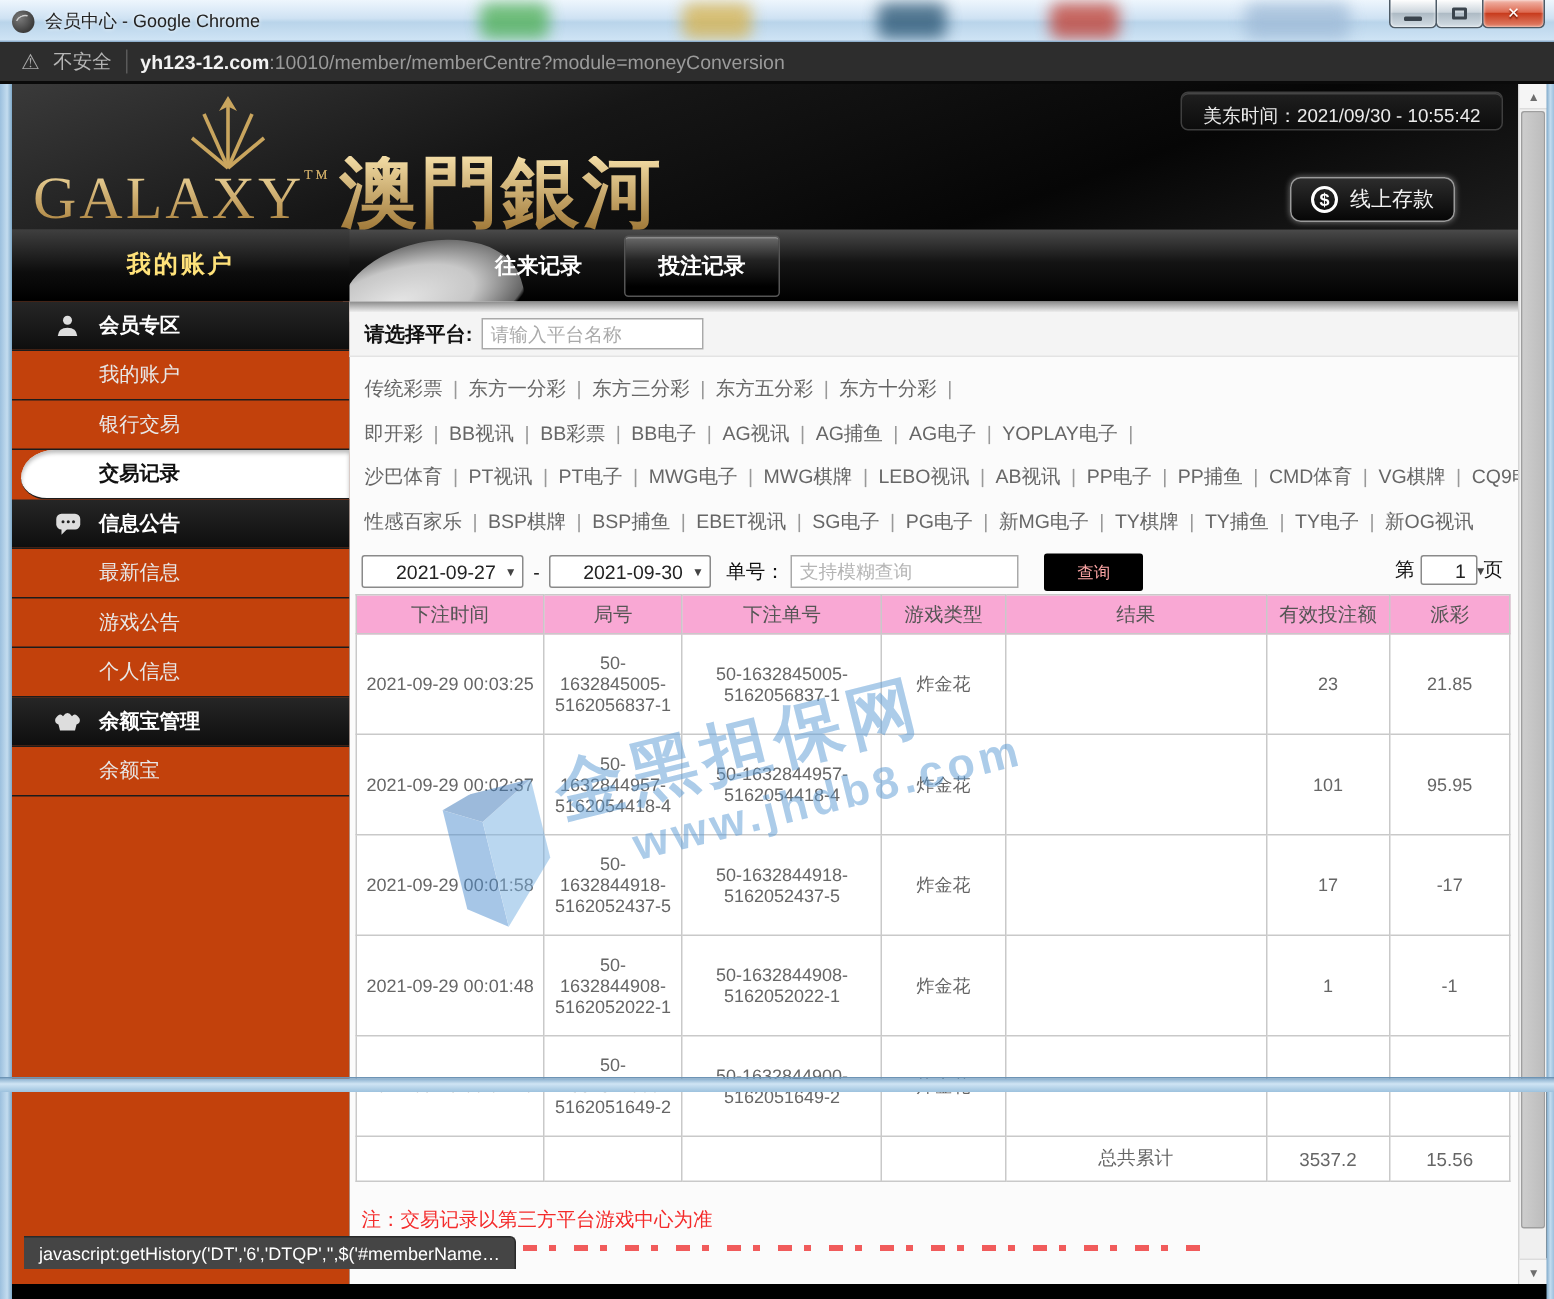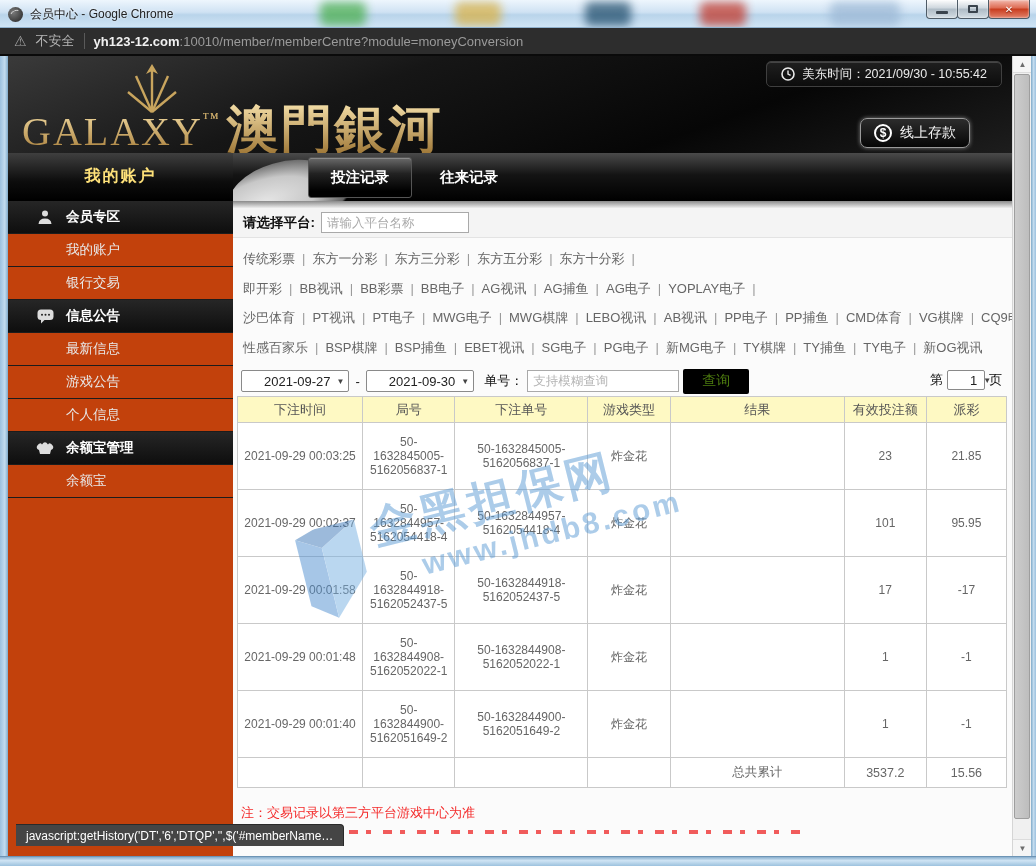--- a/index.html
+++ b/index.html
@@ -1,18 +1,18 @@
 <!DOCTYPE html>
 <html><head>
 <meta charset="utf-8">
 <style>
   * { margin:0; padding:0; box-sizing:border-box; }
   html,body { width:1036px; height:866px; font-family:"Liberation Sans","DejaVu Sans",sans-serif; }
   body { overflow:hidden; background:#000; }
-  .window { position:relative; width:1036px; height:866px; background:#dceaf7; }
+  .window { position:relative; width:1036px; height:728px; background:#dceaf7; }
 
   
   .titlebar { position:absolute; left:0; top:0; width:1036px; height:28px;
     background:linear-gradient(#eef6fd 0%, #cfe2f3 45%, #b9d4ea 55%, #cfe4f5 100%);
     border-bottom:1px solid #8fb0cd; overflow:hidden; }
   .blob { position:absolute; top:2px; width:46px; height:24px; filter:blur(5px); opacity:.75; border-radius:6px; }
   .titlebar-left { position:absolute; left:8px; top:0; height:28px; display:flex; align-items:center; gap:7px; z-index:2; }
   .globe { width:15px; height:15px; border-radius:50%; background:radial-gradient(circle at 35% 35%, #7a7a7a, #3c3c3c 70%);
     position:relative; }
   .globe::after { content:""; position:absolute; left:2px; top:3px; width:10px; height:8px;
@@ -51,21 +51,21 @@
   .brand-west { display:flex; flex-direction:column; align-items:center; margin-top:52px; }
   .brand-name { font-family:"Liberation Serif","DejaVu Serif",serif; font-size:40px; letter-spacing:2px; color:#c9a55e;
     background:linear-gradient(#f0d9a0,#a87e3a); -webkit-background-clip:text; background-clip:text; -webkit-text-fill-color:transparent; line-height:1; }
   .brand-tm { font-size:9px; color:#c9a55e; vertical-align:top; -webkit-text-fill-color:#c9a55e; }
   .brand-sub { font-size:13px; letter-spacing:8px; color:#bb9248; margin-top:3px; padding-left:8px; }
   .brand-cn { font-size:52px; font-weight:bold; color:#c9a55e; line-height:1; margin:38px 0 14px 6px; letter-spacing:2px;
     background:linear-gradient(#f3dda6,#9c7433); -webkit-background-clip:text; background-clip:text; -webkit-text-fill-color:transparent;
     font-family:"Liberation Serif","DejaVu Serif",serif; }
   .time-pill { position:absolute; right:10px; top:5px; height:26px; border:1px solid #3f3f3f; border-radius:5px;
     background:linear-gradient(#1f1f1f,#0c0c0c); display:flex; align-items:center; gap:7px; padding:0 14px;
-    color:#eaeaea; font-size:12.5px; box-shadow:inset 0 1px 0 #454545; }
+    color:#eaeaea; font-size:12.5px; box-shadow:inset 0 1px 0 #454545;flex-direction:column; }
   .deposit-btn { position:absolute; right:42px; top:62px; height:30px; border:1px solid #9a9a9a; border-radius:7px;
     background:linear-gradient(#2c2c2c,#060606); display:flex; align-items:center; gap:8px; padding:0 13px;
     color:#f2f2f2; font-size:14px; box-shadow:0 0 4px rgba(255,255,255,.45); cursor:pointer; }
   .dollar-circ { width:18px; height:18px; border:2px solid #fff; border-radius:50%; color:#fff; font-size:12px; font-weight:bold;
     display:flex; align-items:center; justify-content:center; }
 
   
   .nav-strip { position:absolute; left:0; top:97px; width:1004px; height:48px;
     background:linear-gradient(#4a4a4a 0%,#141414 45%,#000 100%); }
   .side-title { position:absolute; left:0; top:0; width:225px; height:48px;
@@ -102,28 +102,28 @@
   .pf { color:#666; cursor:pointer; white-space:nowrap; }
   .pf-sep { color:#999; margin:0 7px; }
   .filter-row { height:30px; display:flex; align-items:center; padding-left:8px; font-size:13px; color:#111; position:relative; }
   .fake-select { height:22px; border:1px solid #8a8a8a; background:#fff; display:flex; align-items:center; gap:6px;
     padding:0 4px 0 22px; font-size:13px; color:#222; cursor:pointer; border-radius:2px; }
   .fake-select .car { font-size:8px; color:#444; }
   .dash { margin:0 6px; }
   .order-label { margin-left:10px; margin-right:4px; }
   .order-input { width:152px; height:22px; border:1px solid #a9a9a9; background:#fff; font-size:12.5px; color:#333; padding:0 5px; }
   .order-input::placeholder { color:#b5b5b5; }
-  .search-btn { margin-left:4px; width:66px; height:25px; background:#000; color:#4d7c0f; font-size:14px; border:none;
+  .search-btn { margin-left:17px; width:66px; height:25px; background:#000; color:#fca5a5; font-size:11px; border:none;
     cursor:pointer; border-radius:2px; }
   .pager { position:absolute; right:10px; top:4px; display:flex; align-items:center; gap:4px; font-size:13px; color:#111; }
   .pager .fake-select { height:20px; width:38px; justify-content:space-between; }
 
   
   .bet-table { width:770px; margin-left:4px; border-collapse:collapse; table-layout:fixed; background:#fff; }
-  .bet-table th { background:#fef9c3; border:1px solid #c9c9c9; height:26px; font-size:13px; color:#555; font-weight:normal; }
+  .bet-table th { background:#f9a8d4; border:1px solid #c9c9c9; height:26px; font-size:13px; color:#555; font-weight:normal; }
   .bet-table td { border:1px solid #c9c9c9; height:67px; font-size:12px; color:#666; text-align:center; padding:2px 4px;
     word-wrap:break-word; }
   .bet-table tr.total-row td { height:30px; font-size:12.5px; }
   .col-time{width:125px}.col-round{width:92px}.col-betno{width:133px}.col-game{width:82px}
   .col-result{width:174px}.col-valid{width:82px}.col-payout{width:80px}
 
   .foot-note { margin:16px 0 0 8px; font-size:13px; color:#f42b2b; }
   .clipped-line { margin:8px 0 0 14px; width:560px; height:4px;
     background:repeating-linear-gradient(90deg,#e33 0 9px,transparent 9px 17px,#e33 17px 22px,transparent 22px 34px); opacity:.8; }
 
@@ -212,37 +212,38 @@
       <div class="deposit-btn">
         <span class="dollar-circ">$</span>
         <span>线上存款</span>
       </div>
     </div>
 
     <div class="nav-strip">
       <div class="swoosh"></div>
       <div class="side-title">我的账户</div>
       <div class="tabs" id="tabs">
+          <div class="tab">往来记录</div>
           <div class="tab active">投注记录</div>
-          <div class="tab">往来记录</div>
         </div>
     </div>
 
     <div class="sidebar" id="sidebar">
         <div class="sb-row sb-section">
           <span class="sb-icon">
             <svg width="16" height="16" viewBox="0 0 16 16">
               <circle cx="8" cy="4.5" r="3" fill="#ddd"></circle>
               <path d="M1.5 15 Q2 9.5 8 9.5 Q14 9.5 14.5 15 Z" fill="#ddd"></path>
             </svg>
           </span>
           <span>会员专区</span>
         </div>
         <div class="sb-row sb-item">我的账户</div>
         <div class="sb-row sb-item">银行交易</div>
+        <div class="sb-row sb-item active">交易记录</div>
         <div class="sb-row sb-section">
           <span class="sb-icon">
             <svg width="17" height="15" viewBox="0 0 17 15">
               <rect x="0.5" y="0.5" width="16" height="10.5" rx="3.5" fill="#ddd"></rect>
               <path d="M4 10 L4 14.5 L8.5 10 Z" fill="#ddd"></path>
               <circle cx="5" cy="5.8" r="1" fill="#222"></circle>
               <circle cx="8.5" cy="5.8" r="1" fill="#222"></circle>
               <circle cx="12" cy="5.8" r="1" fill="#222"></circle>
             </svg>
           </span>

